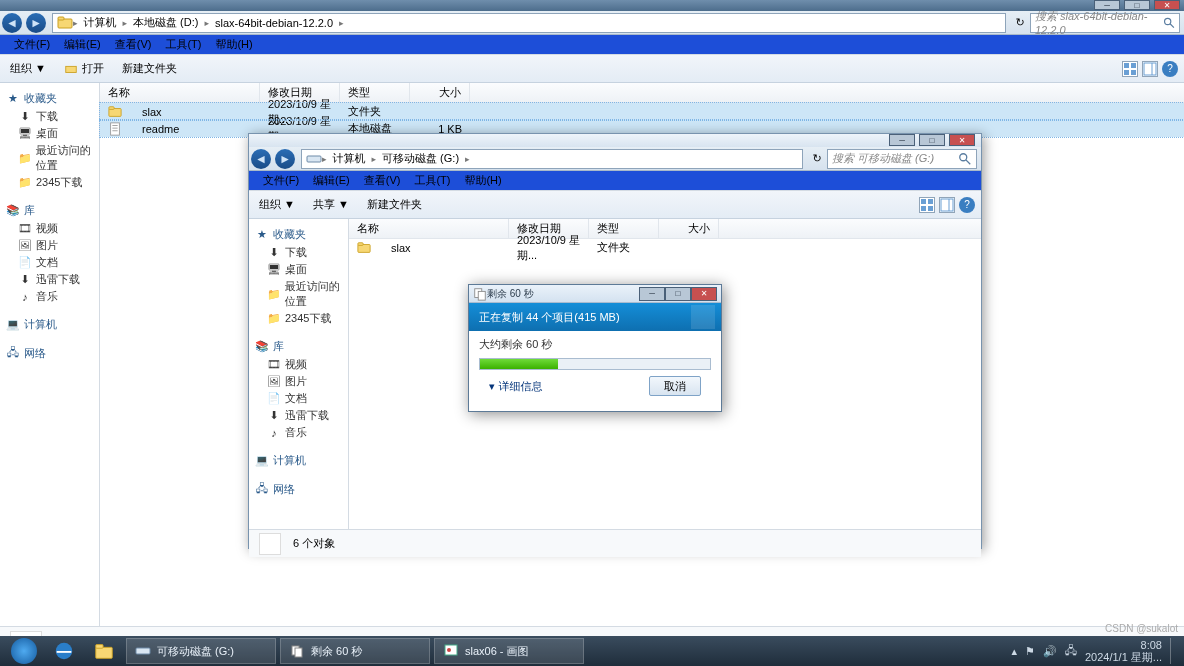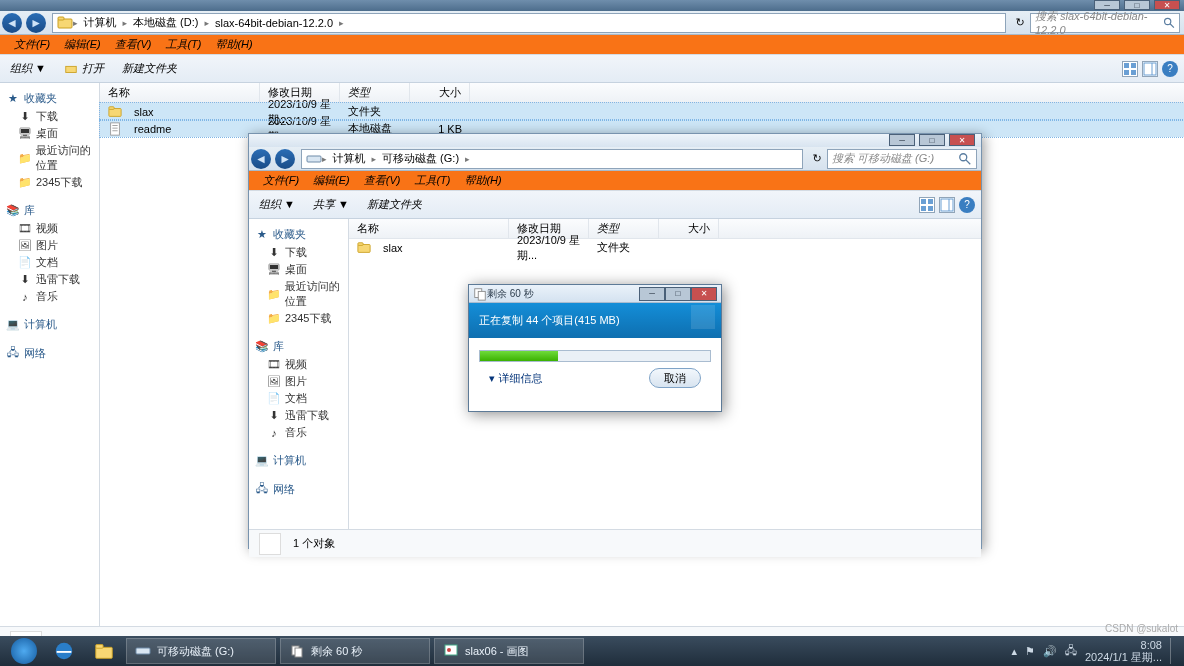--- a/index.html
+++ b/index.html
@@ -13,48 +13,48 @@
 .navbar { height: 24px; background: linear-gradient(#e6eef5, #d6e2ee); display:flex; align-items:center; border-bottom:1px solid #a9b9c9; }
 .nav-back, .nav-fwd { width: 24px; height: 22px; display:flex; justify-content:center; align-items:center; color:#336; }
 .nav-fwd .arrow{ transform: scaleX(-1); }
 .nav-back .circ, .nav-fwd .circ{ width:20px; height:20px; border-radius:50%; background:linear-gradient(#2a6db5,#1a4c88); display:flex; justify-content:center; align-items:center; color:#cfe3f7; font-size:12px;}
 .breadcrumb { flex:1; height:20px; margin:0 4px; background:#fff; border:1px solid #8ea4ba; display:flex; align-items:center; padding-left:4px; gap:0; }
 .breadcrumb .seg{ padding:0 6px; display:flex; align-items:center; gap:4px; height:18px;}
 .breadcrumb .chev{ color:#777; font-size:9px;}
 .breadcrumb .lasticon{width:16px;height:16px;}
 .search { width: 150px; height:20px; margin-right:4px; background:#fff; border:1px solid #8ea4ba; display:flex; align-items:center; padding:0 4px; color:#888; font-style:italic;}
 .search-icon{width:14px;height:14px;margin-left:auto; color:#5a7da0;}
-.menubar { height: 20px; background:#f97316; border-bottom:1px solid #d4dbe3; display:flex; align-items:center; padding-left:8px; gap:2px;font-style:italic;}
+.menubar { height: 20px; background:#1d4ed8; border-bottom:1px solid #d4dbe3; display:flex; align-items:center; padding-left:8px; gap:2px;}
 .menubar .mi{ padding:0 6px; height:18px; display:flex; align-items:center;}
 .toolbar { height: 28px; background:linear-gradient(#f1f5fa,#e4ecf5); border-bottom:1px solid #c6d2df; display:flex; align-items:center; padding:0 6px; gap:10px;}
-.toolbar .tbtn{ display:flex; align-items:center; gap:4px; height:22px; padding:0 4px;font-style:italic;}
+.toolbar .tbtn{ display:flex; align-items:center; gap:4px; height:22px; padding:0 4px;}
 .toolbar .right{margin-left:auto; display:flex; gap:4px;}
 .toolbar .vicon{width:16px;height:16px; border:1px solid #90a4b8; background:#fff;}
 .toolbar .vicon svg{width:14px;height:14px;}
 .helpicon{width:16px;height:16px;border-radius:50%;background:#3a7ec1;color:#fff;display:flex;justify-content:center;align-items:center;font-size:10px;}
 
 .body-row{ flex:1; display:flex; min-height:0;}
 .sidebar{ width:100px; border-right:1px solid #d4dbe3; padding:6px 0; overflow:hidden;}
 .sb-section{ margin-bottom:10px;}
 .sb-head{ display:flex; align-items:center; gap:4px; padding:2px 6px; color:#2a5a8a;}
 .sb-item{ display:flex; align-items:center; gap:4px; padding:1px 6px 1px 18px; color:#333;}
 .sb-icon{width:14px;height:14px;display:flex;justify-content:center;align-items:center;}
 
 .main-content{ flex:1; display:flex; flex-direction:column; }
 .cols{ height:20px; display:flex; border-bottom:1px solid #e1e6ec; background:linear-gradient(#fbfcfe,#eef2f6);}
 .col{ padding:2px 8px; border-right:1px solid #e1e6ec; height:19px; display:flex; align-items:center;}
 .col.name{flex:0 0 160px;}
 .col.date{flex:0 0 80px;}
-.col.type{flex:0 0 70px;font-style:italic;}
+.col.type{flex:0 0 70px;}
 .col.size{flex:0 0 60px; justify-content:flex-end;}
 .file-rows{ flex:1;}
 .frow{ height:17px; display:flex; align-items:center; }
 .frow.sel{ background:#cde6f7; outline:1px dotted #7fb6e6;}
 .frow .c{padding:0 8px;}
-.frow .c.name{flex:0 0 160px; display:flex; align-items:center; gap:12px;}
+.frow .c.name{flex:0 0 160px; display:flex; align-items:center; gap:20px;}
 .frow .c.date{flex:0 0 80px;}
 .frow .c.type{flex:0 0 70px;}
 .frow .c.size{flex:0 0 60px; text-align:right;text-decoration:underline;}
 .fico{width:14px;height:14px;}
 
 .statusbar{ height:40px; border-top:1px solid #d4dbe3; display:flex; align-items:center; padding:4px 10px; gap:12px; background:#f7f9fb;}
 .statusbar .thumb{width:32px;height:32px; background:#fff;border:1px solid #ddd;}
 
 
 .win2{ position:absolute; left:248px; top:133px; width:734px; height:416px; background:#fff; border:1px solid #7893ae; box-shadow:2px 2px 12px rgba(0,0,0,0.4);}
@@ -65,30 +65,30 @@
 .win2 .body-row{height:310px;}
 .win2 .sidebar{width:100px;}
 .win2 .statusbar{height:28px;}
 .win2 .statusbar .thumb{width:22px;height:22px;}
 
 
 .dlg{ position:absolute; left:468px; top:284px; width:254px; height:128px; background:#fff; border:1px solid #5d7a97; box-shadow:2px 2px 14px rgba(0,0,0,0.45);}
 .dlg .dlg-titlebar{height:18px; background:linear-gradient(#eaf2fa,#d4e2f0); border-bottom:1px solid #a9bcd0; display:flex; align-items:center; padding:0 4px;}
 .dlg .dlg-titlebar .ttl{flex:1; font-size:10px; color:#2c3c4c;}
 .dlg .dlg-titlebar .tb-btn{height:14px; width:26px;}
-.dlg .header{ height:35px; background:linear-gradient(#148ed8,#0e6fb0); color:#fff; display:flex; align-items:center; padding:0 10px; font-size:12px; position:relative;}
+.dlg .header{ height:28px; background:linear-gradient(#148ed8,#0e6fb0); color:#fff; display:flex; align-items:center; padding:0 10px; font-size:12px; position:relative;}
 .dlg .header .hicon{position:absolute; right:6px; top:2px; width:24px;height:24px; background:rgba(255,255,255,0.12);}
 .dlg .body{ padding:6px 10px; font-size:10px; color:#333;}
 .dlg .body .line{margin-bottom:2px;}
 .dlg .bold{font-weight:bold;}
 .dlg .prog{ margin-top:6px; height:12px; border:1px solid #a9bcd0; background:#eaf0f6; position:relative;}
 .dlg .prog .bar{height:100%; width:34%; background:linear-gradient(#6fdb3a,#3bb100);}
 .dlg .foot{ display:flex; align-items:center; padding:6px 10px 0; gap:6px;}
 .dlg .foot .expand{display:flex; align-items:center; gap:4px; color:#06367b; flex:1; font-size:10px;}
-.dlg .foot .cancel{ height:20px; padding:0 14px; background:linear-gradient(#f2f7fc,#d8e4f0); border:1px solid #7fa3c7; border-radius:10px;}
+.dlg .foot .cancel{ height:20px; padding:0 14px; background:linear-gradient(#f2f7fc,#d8e4f0); border:1px solid #7fa3c7; border-radius:2px;}
 
 
 .taskbar{ position:absolute; bottom:0; left:0; right:0; height:30px; background:linear-gradient(#3a4c5e,#1f2d3b); display:flex; align-items:center; padding:0 6px; gap:4px;}
 .start{width:36px;height:26px;display:flex;justify-content:center;align-items:center;}
 .start .orb{width:26px;height:26px;border-radius:50%;background:radial-gradient(#4faaf0,#145a9e);}
 .tb-pin{width:36px;height:26px;display:flex;justify-content:center;align-items:center;}
 .tb-pin .pico{width:22px;height:22px;}
 .tb-task{height:26px;min-width:150px;max-width:170px; background:rgba(255,255,255,0.12); border:1px solid rgba(255,255,255,0.2); display:flex; align-items:center; gap:6px; padding:0 8px; color:#e9f1f9;}
 .tb-task .tico{width:16px;height:16px;}
 .tray{margin-left:auto; display:flex; align-items:center; gap:8px; color:#cdd9e5;}
@@ -415,40 +415,41 @@
             </div>
           <div class="c date">2023/10/9 星期...</div>
           <div class="c type">文件夹</div>
           <div class="c size"></div>
         </div>
       </div>
     </div>
   </div>
   <div class="statusbar">
     <div class="thumb"></div>
-    <span>1 个对象</span>
+    <span>6 个对象</span>
   </div>
 </div>
 
 <div class="dlg">
   <div class="dlg-titlebar">
     <svg width="14" height="14" viewBox="0 0 16 16">
         <rect x="2" y="2" width="8" height="10" fill="#fff" stroke="#888"></rect>
         <rect x="6" y="5" width="8" height="10" fill="#fff" stroke="#888"></rect>
       </svg>
     <span class="ttl">剩余 60 秒</span>
     <div class="tb-btn">─</div>
     <div class="tb-btn">□</div>
     <div class="tb-btn tb-close">✕</div>
   </div>
   <div class="header">
     <span>正在复制 44 个项目(415 MB)</span>
     <div class="hicon"></div>
   </div>
   <div class="body">
+    <div class="line">大约剩余 60 秒</div>
     <div class="prog">
         <div class="bar"></div>
       </div>
     <div class="foot">
       <div class="expand">
           <span>▾</span>
           <span>详细信息</span>
         </div>
       <button class="cancel">取消</button>
     </div>

